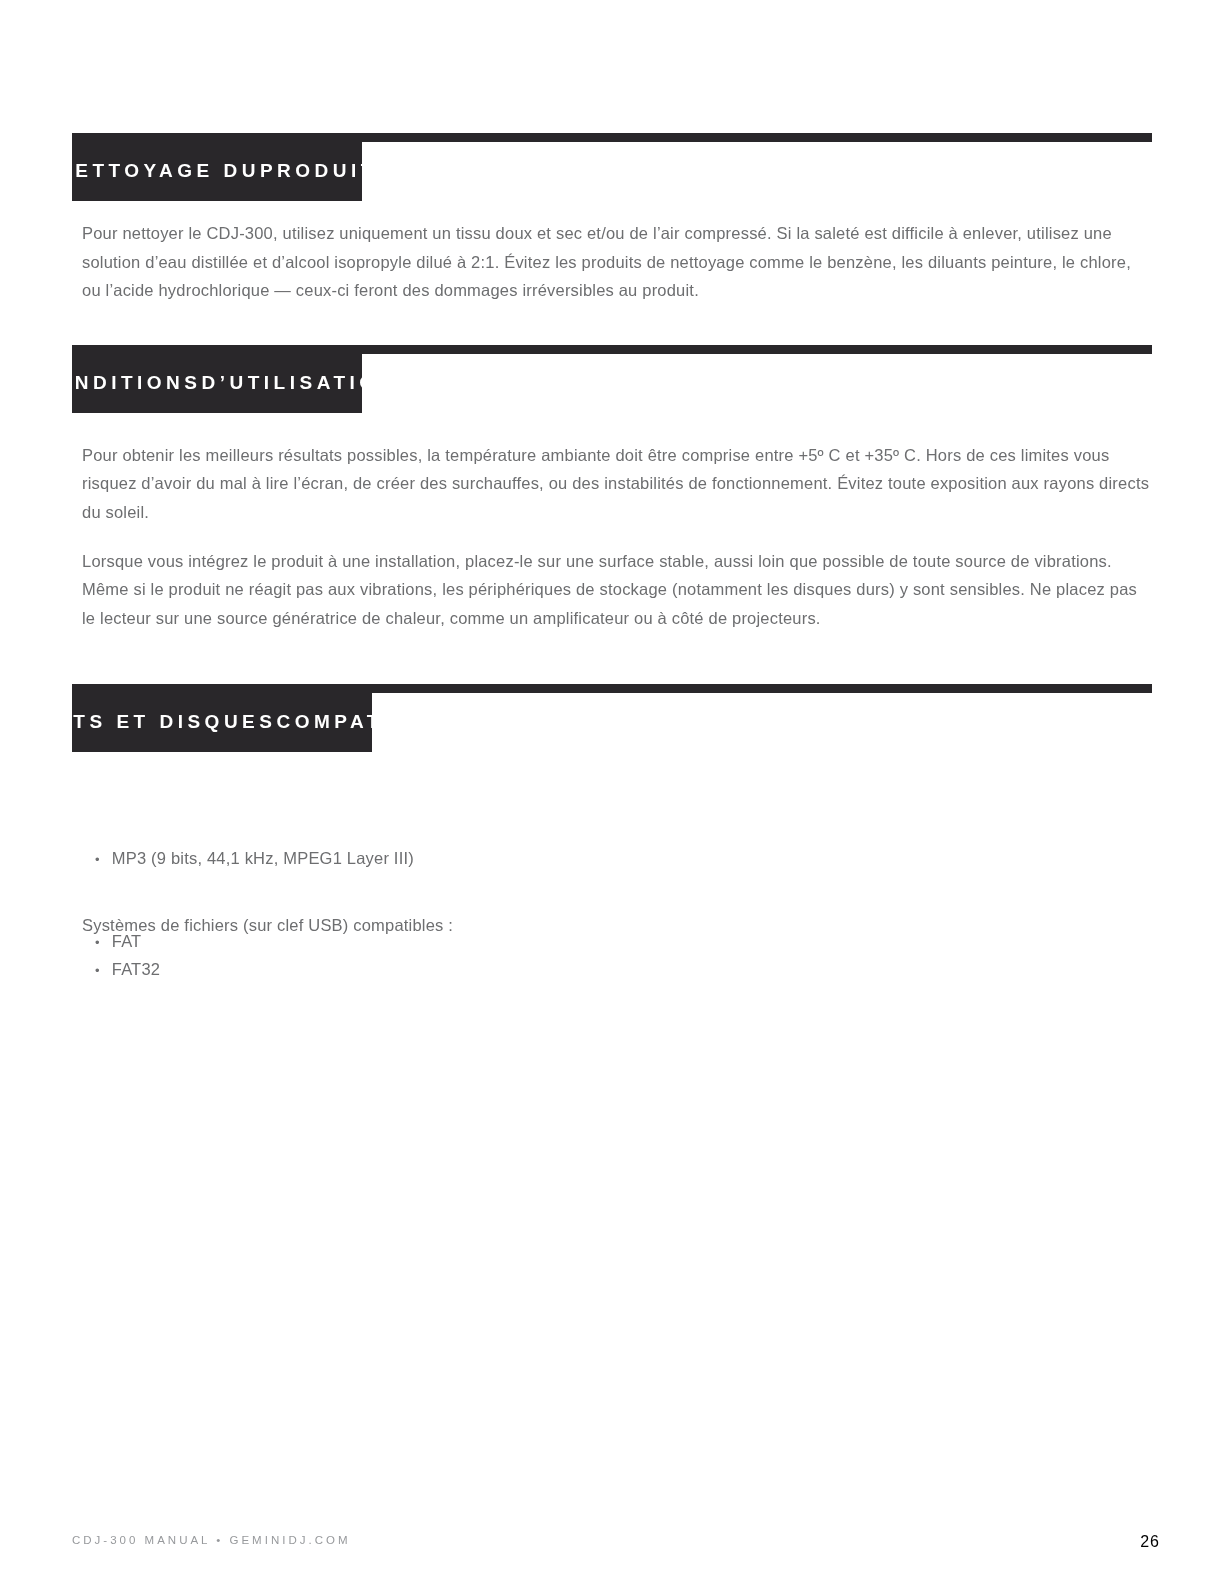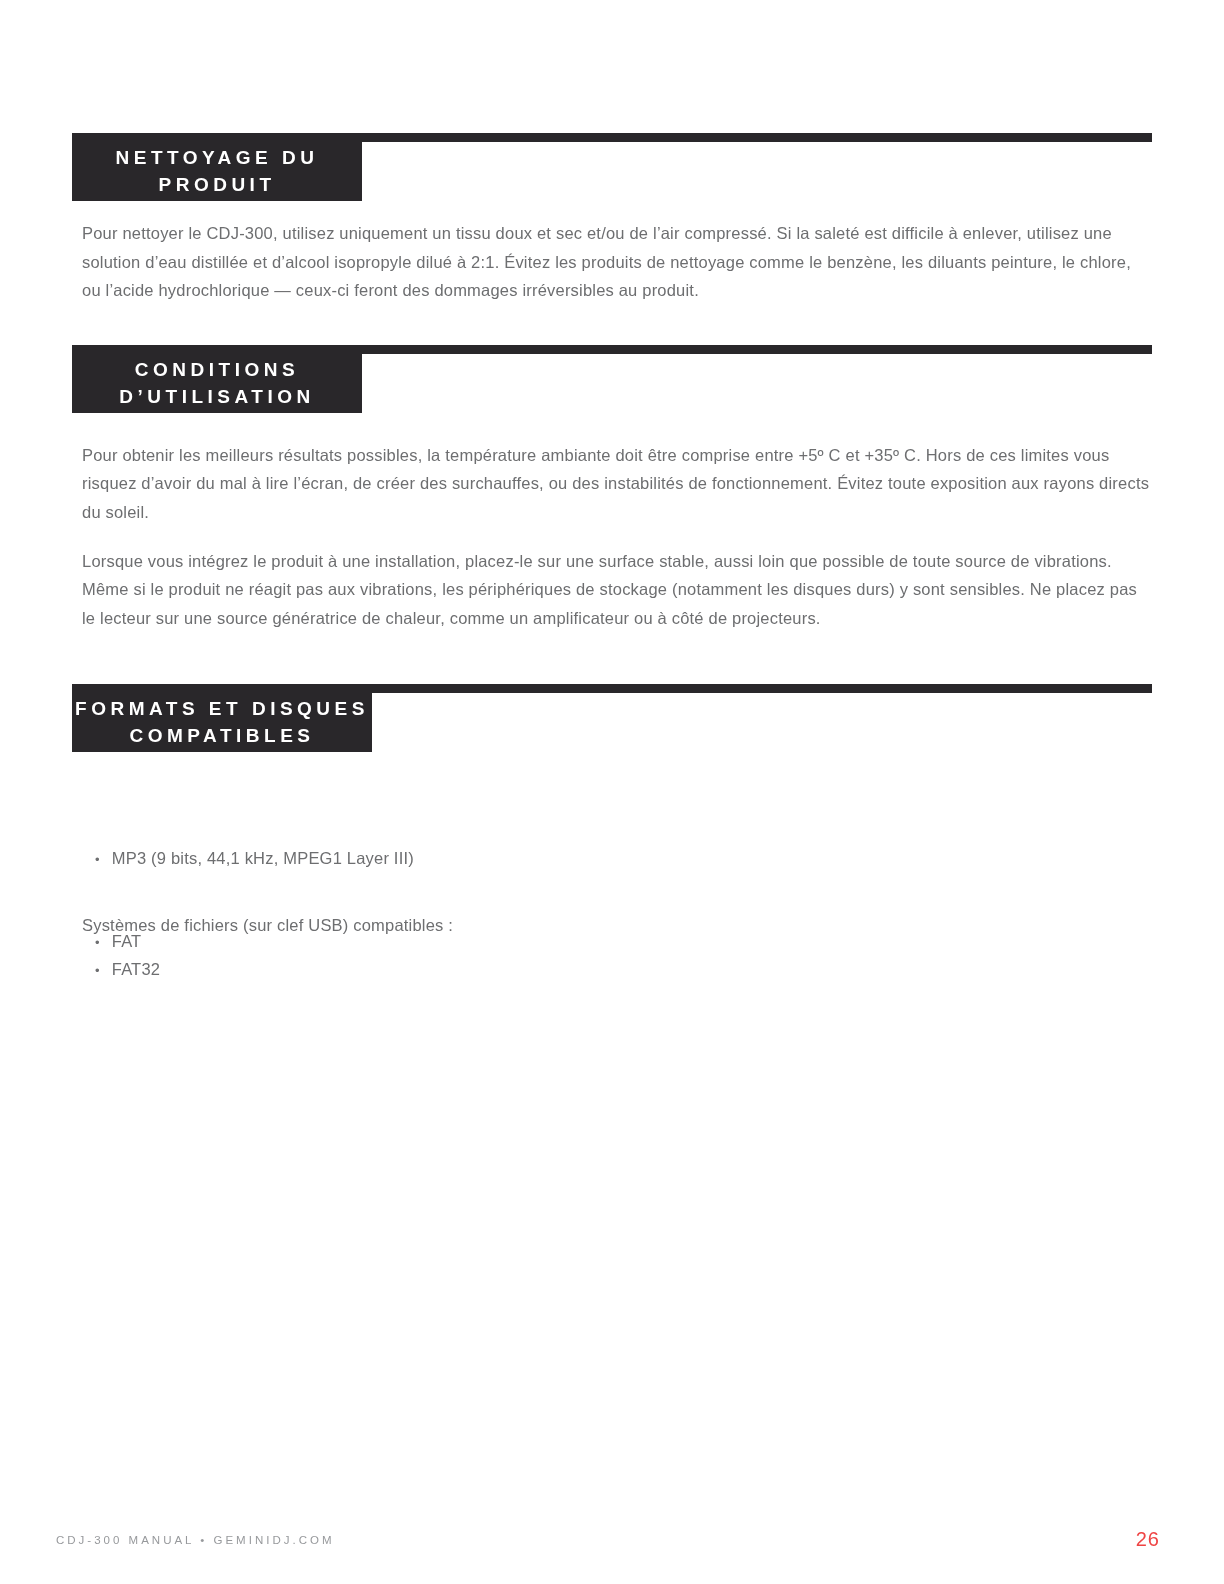--- a/index.html
+++ b/index.html
@@ -33,21 +33,21 @@
     height: 9px;
     background: #29272a;
   }
   .header-box {
     position: absolute;
     top: 0; left: 0;
     height: 68px;
     background: #29272a;
     color: #ffffff;
     display: flex;
-    flex-direction: column;
+    flex-direction: row;
     justify-content: center;
     align-items: center;
     text-align: center;
     box-sizing: border-box;
     padding-top: 7px;
   }
   .header-box .hline {
     font-size: 19px;
     font-weight: 700;
     letter-spacing: 4.5px;
@@ -96,31 +96,31 @@
   }
   .bullet-glyph {
     font-size: 13px;
     margin-right: 12px;
     flex: 0 0 auto;
     color: #6d6e70;
   }
 
   .footer-left {
     position: absolute;
-    left: 56px; bottom: 38px;
+    left: 72px; bottom: 38px;
     font-size: 11.5px;
     letter-spacing: 3px;
     color: #97999c;
     white-space: nowrap;
   }
   .page-number {
     position: absolute;
     right: 64px; bottom: 33px;
-    font-size: 20px;
-    color: #ef4444;
+    font-size: 16px;
+    color: #000000;
     letter-spacing: 1px;
   }
 </style>
 </head>
 <body>
 
 <div class="page">
 
 
   <div class="section-header sec1-header">

